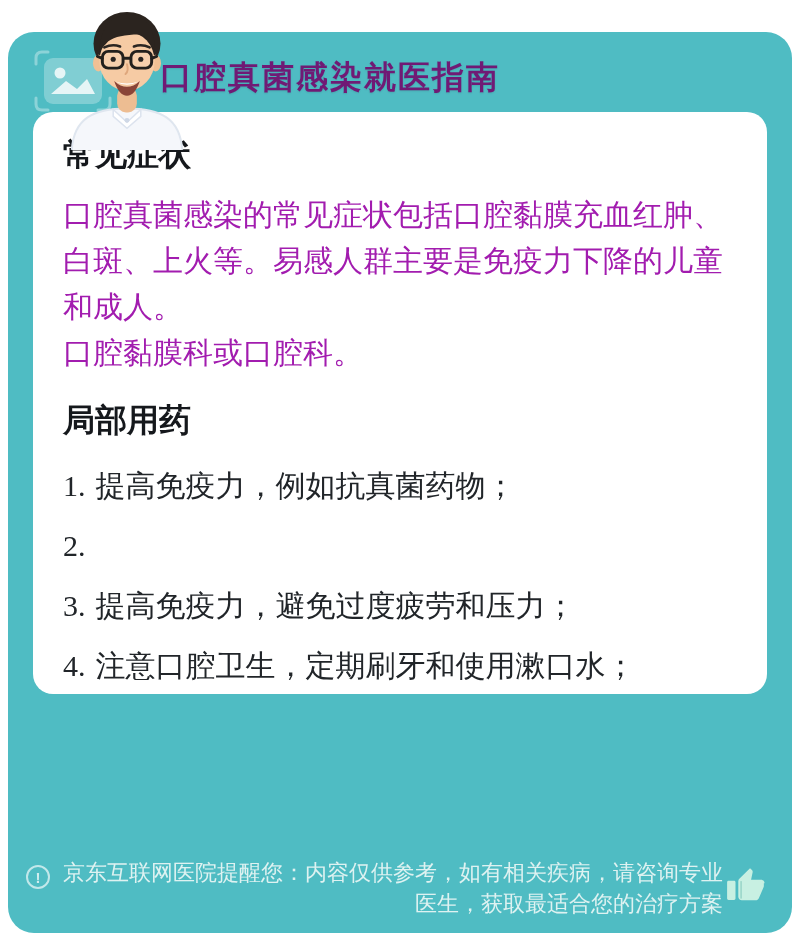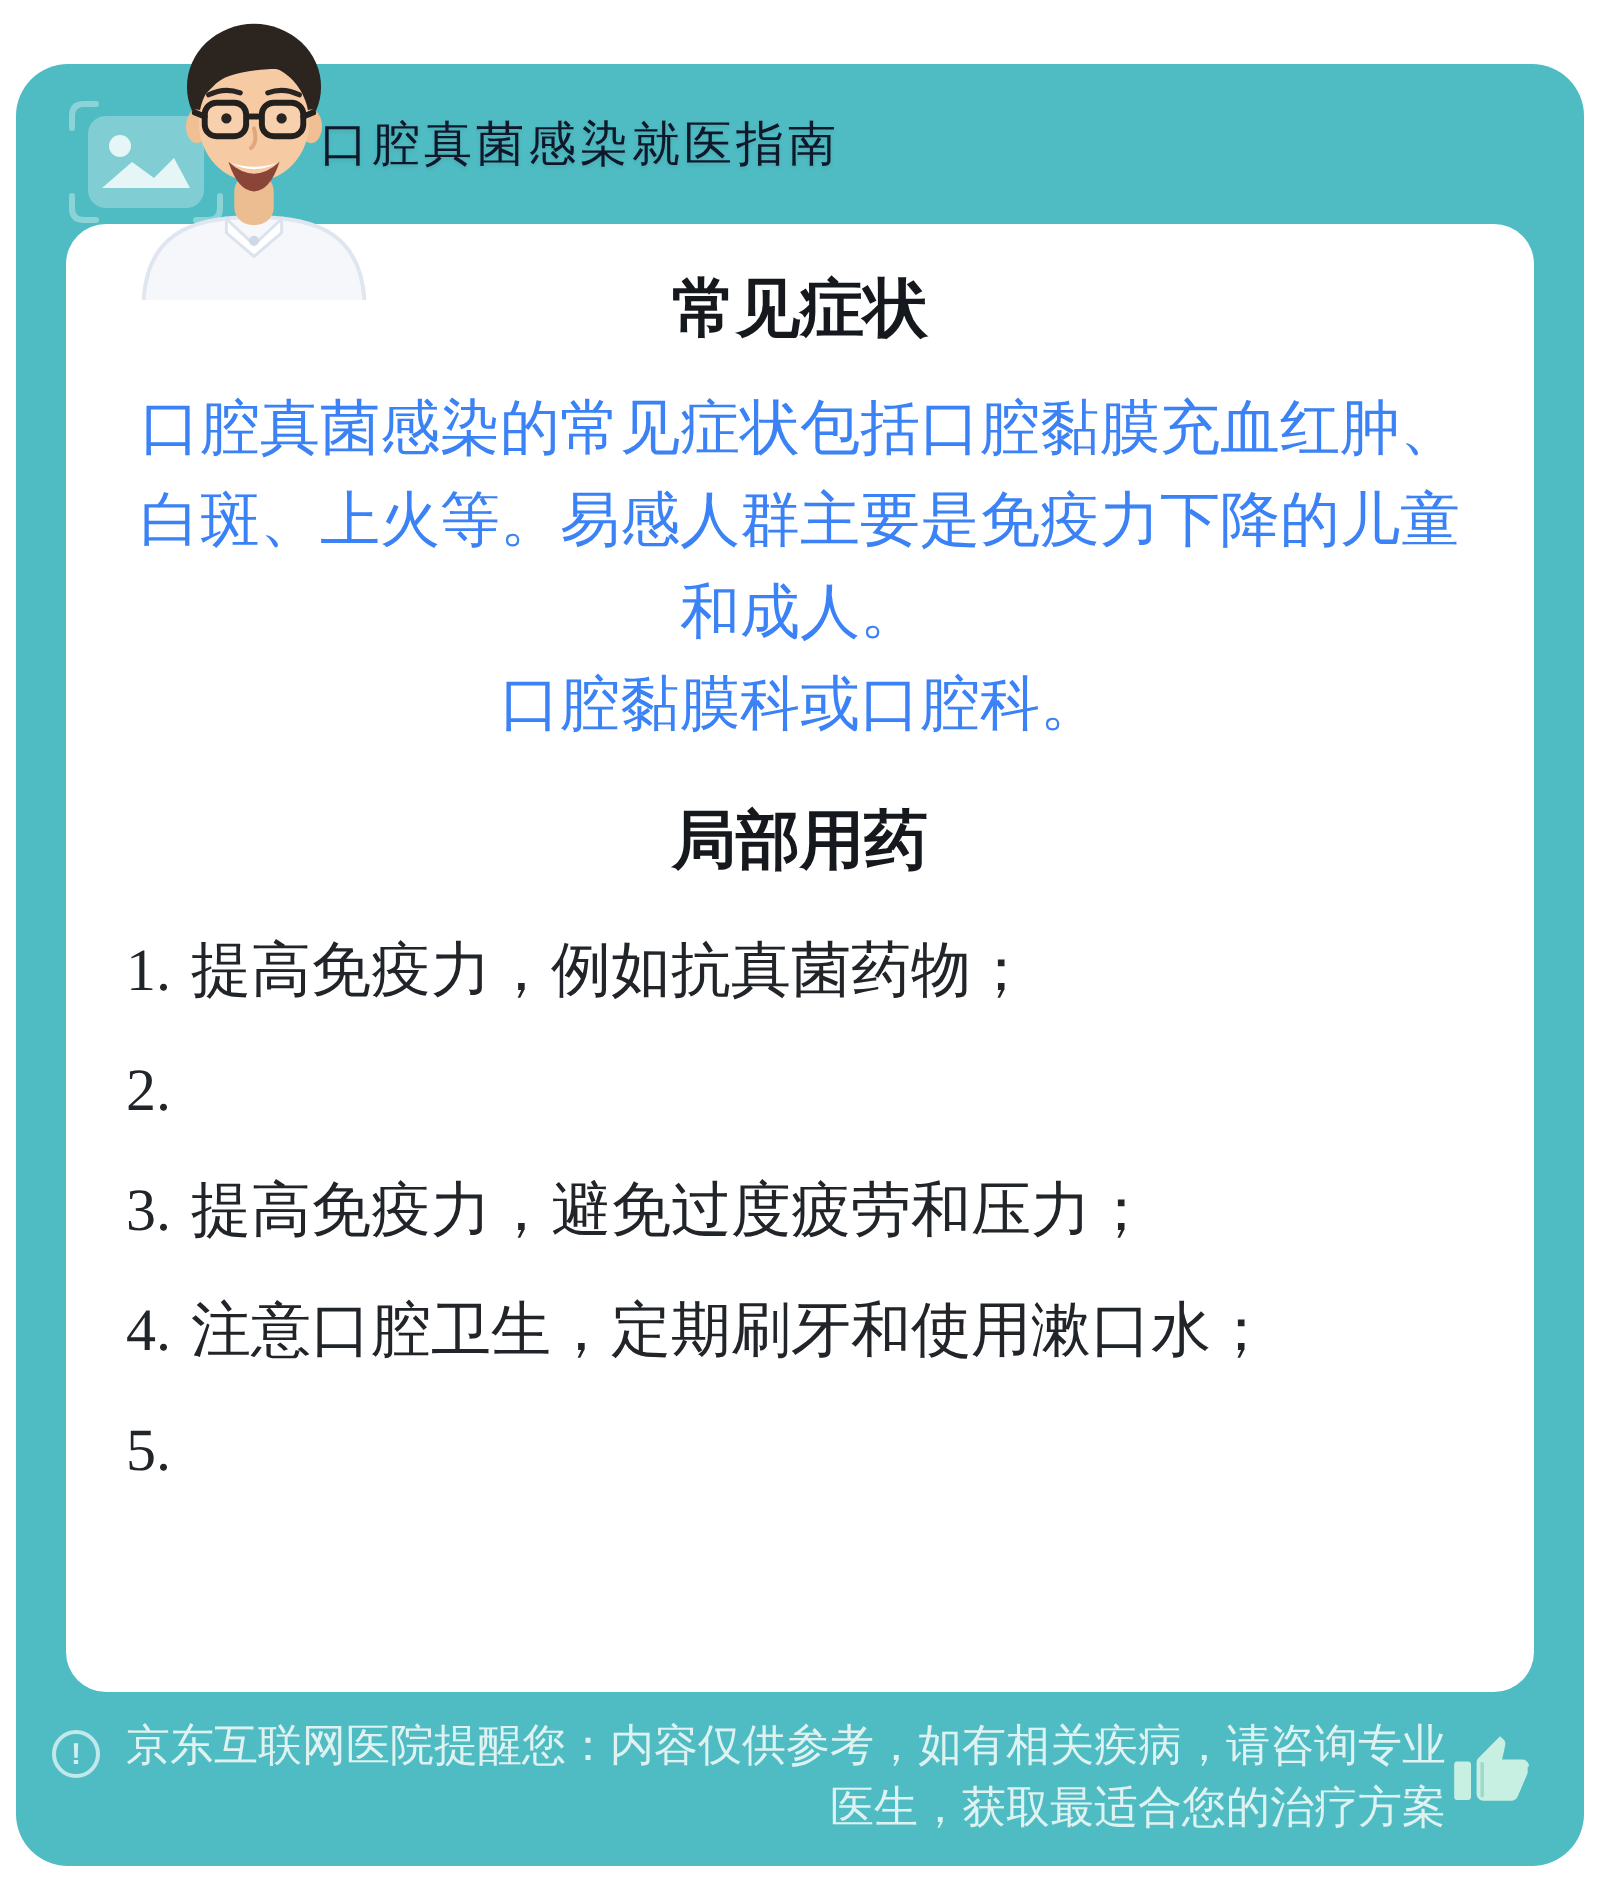--- a/index.html
+++ b/index.html
@@ -28,52 +28,51 @@
   }
   .avatar {
     position: absolute;
     left: 50px; top: -30px;      
     width: 138px; height: 148px;
     z-index: 3;
   }
   .band-title {
     position: absolute;
     left: 152px; top: 24px;
-    font-size: 24px;
-    font-weight: 400;
-    color: #0f172a;
+    font-size: 32px;
+    font-weight: 700;
+    color: #701a75;
     letter-spacing: 2px;
     text-shadow: 0 1px 2px rgba(0,0,0,0.10);
     white-space: nowrap;
     z-index: 2;
   }
   
   .card {
     position: absolute;
     left: 25px; top: 80px;
-    width: 734px; height: 734px;
+    width: 734px; height: 582px;
     background: #ffffff;
     border-radius: 20px;
     padding: 22px 30px 0 30px;
     overflow: hidden;
     z-index: 1;
-    text-align: center;
   }
   .card h2 {
     font-size: 32px;
     line-height: 1.3;
     font-weight: 700;
     color: #15181c;
     margin: 24px 0 16px 0;
   }
   .card h2.first { margin-top: 0; }
   .card p {
     font-size: 30px;
     line-height: 46px;
-    color: #3b82f6;
+    color: #a21caf;
   }
   .care-list { list-style: none; margin-top: 26px; }
   .care-list li {
     font-size: 30px;
     line-height: 38px;
     color: #212529;
     margin-bottom: 22px;
     display: flex;
   }
   .care-list .num {

